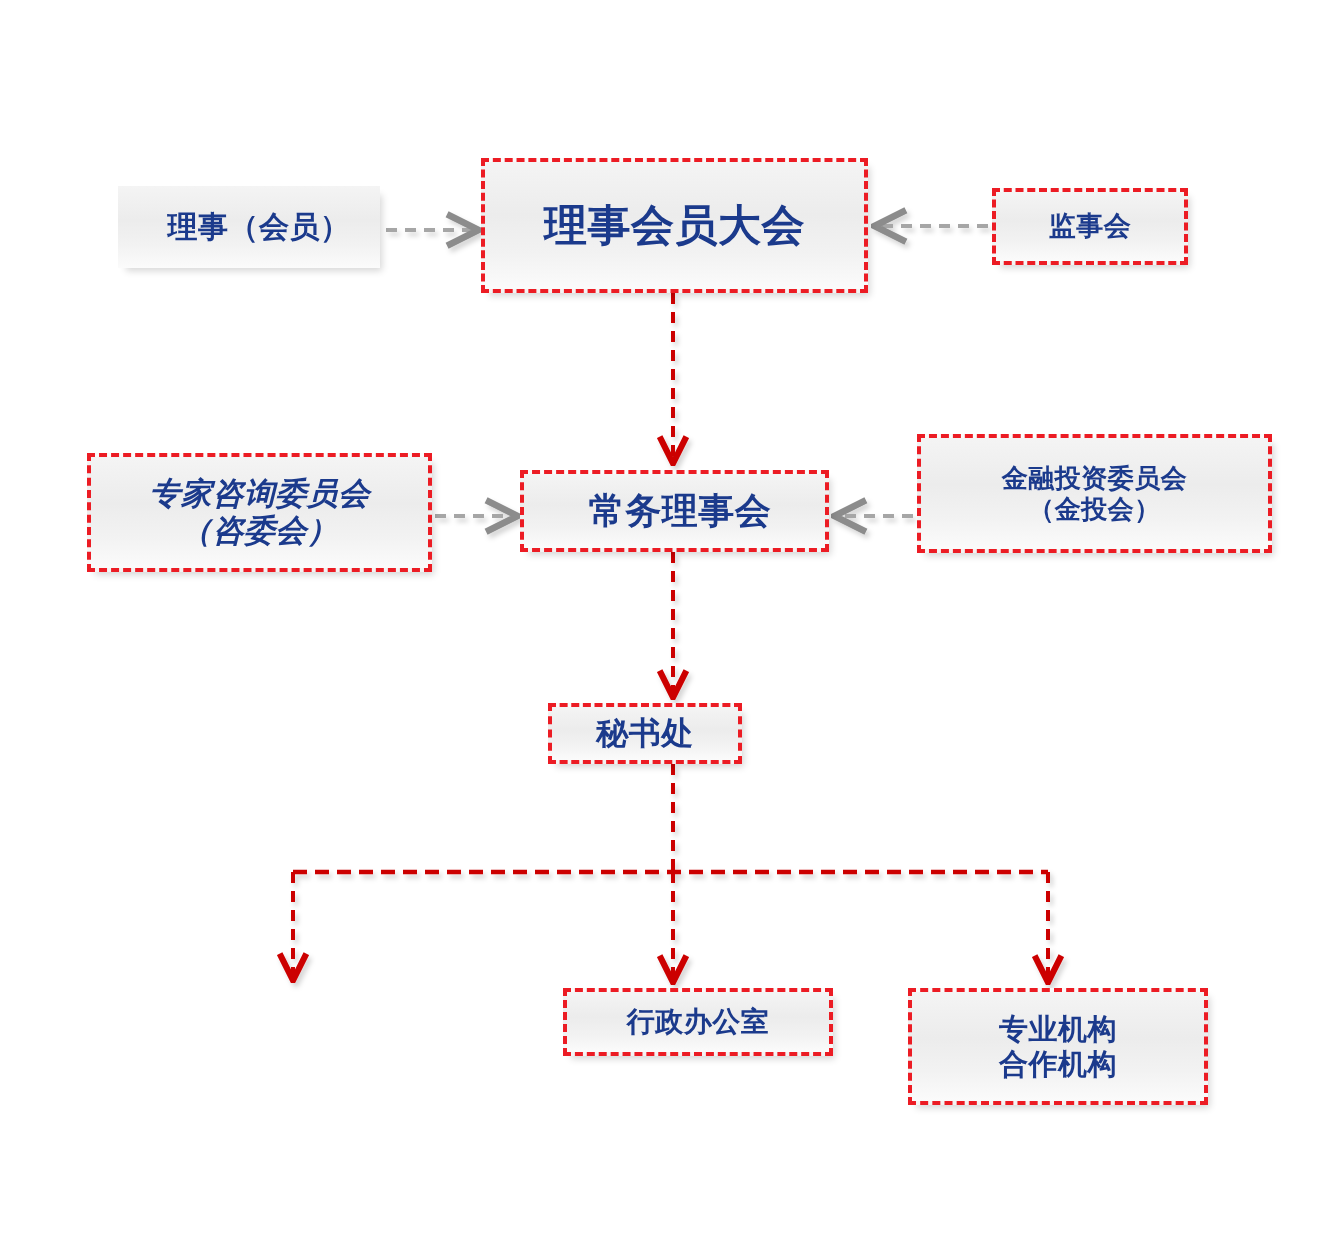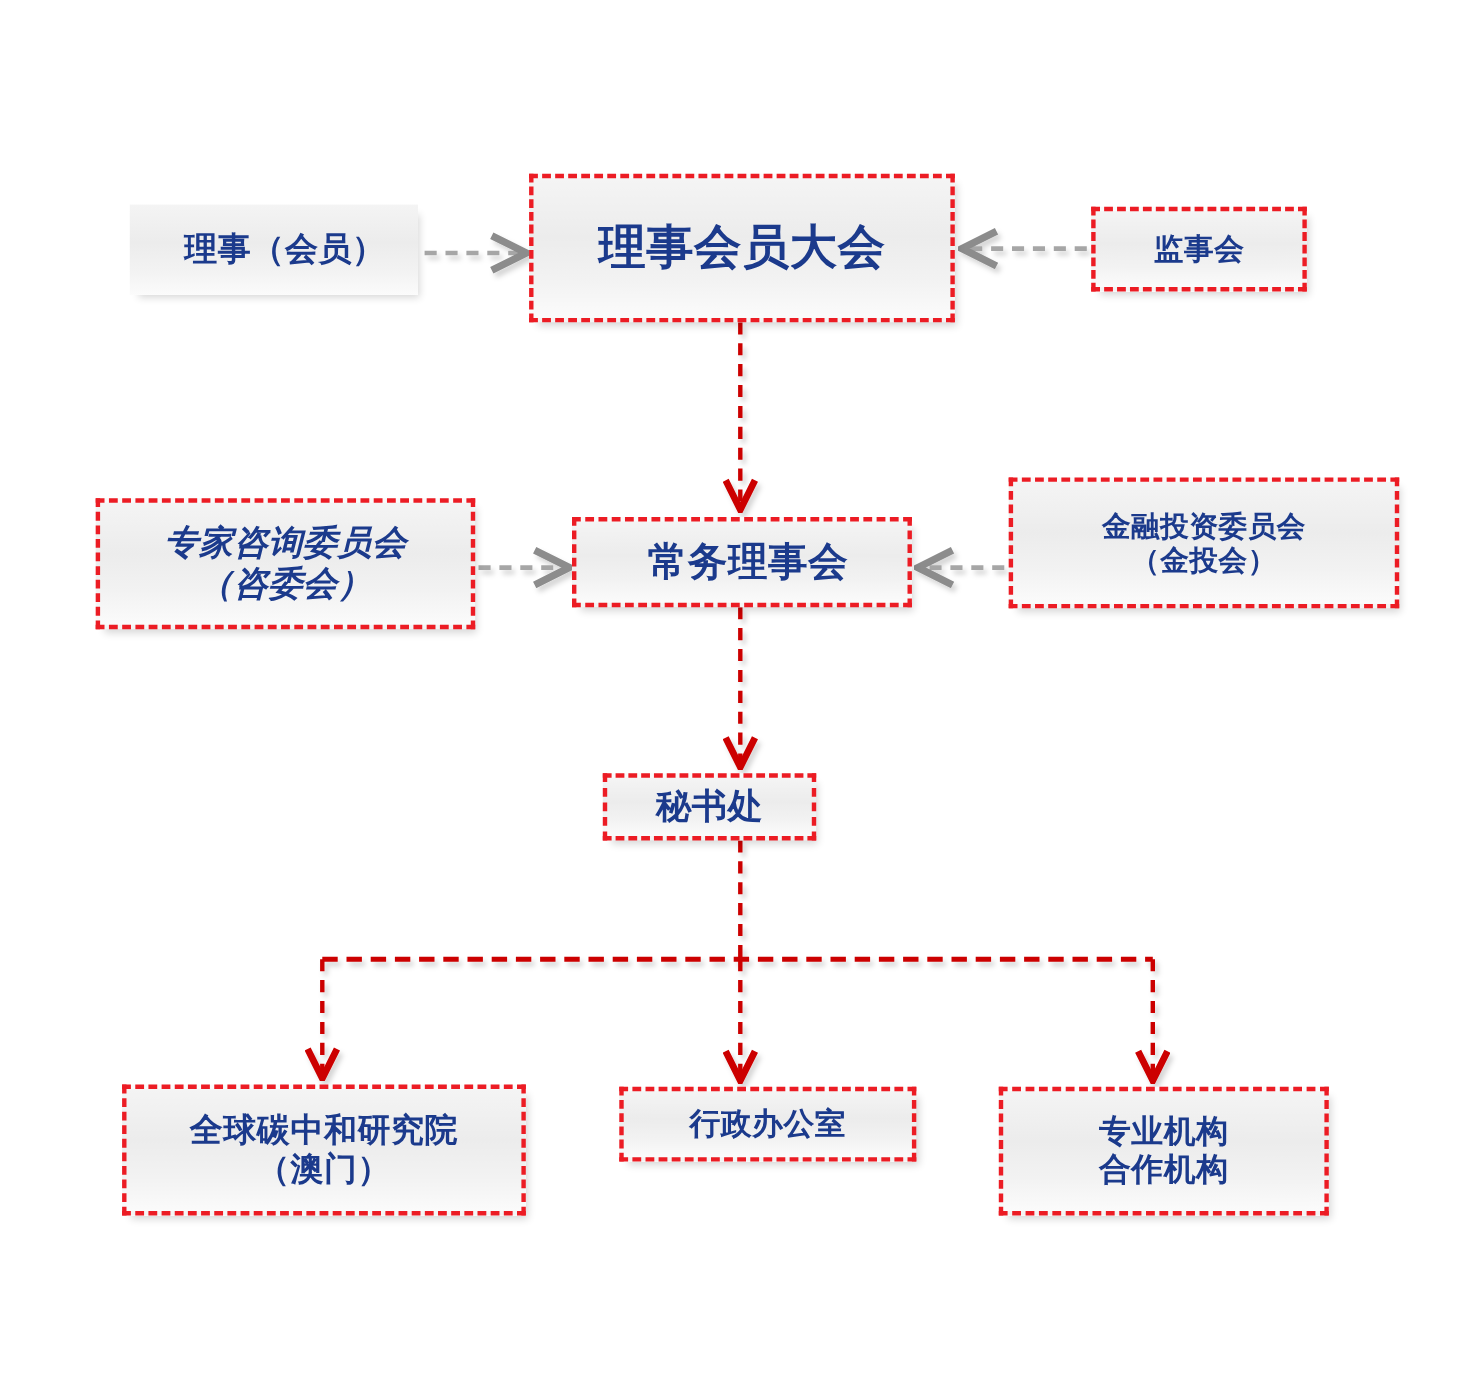--- a/index.html
+++ b/index.html
@@ -113,24 +113,20 @@
 
   <div class="node dashed sh" id="n-finance">
     <span class="lbl">金融投资委员会
 （金投会）</span>
   </div>
 
   <div class="node dashed sh" id="n-secretariat">
     <span class="lbl">秘书处</span>
   </div>
 
-  <div class="node dashed sh" id="n-institute">
-    <span class="lbl">全球碳中和研究院
-（澳门）</span>
-  </div>
 
   <div class="node dashed sh" id="n-admin">
     <span class="lbl">行政办公室</span>
   </div>
 
   <div class="node dashed sh" id="n-partners">
     <span class="lbl">专业机构
 合作机构</span>
   </div>
 

